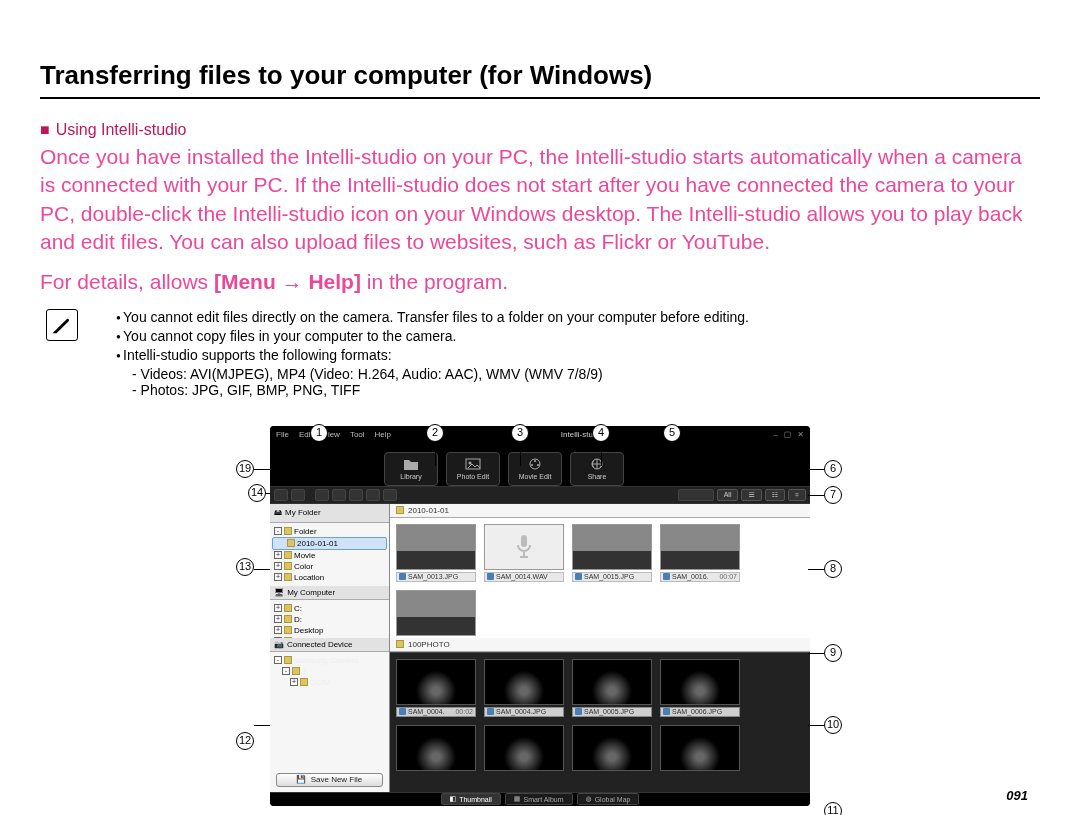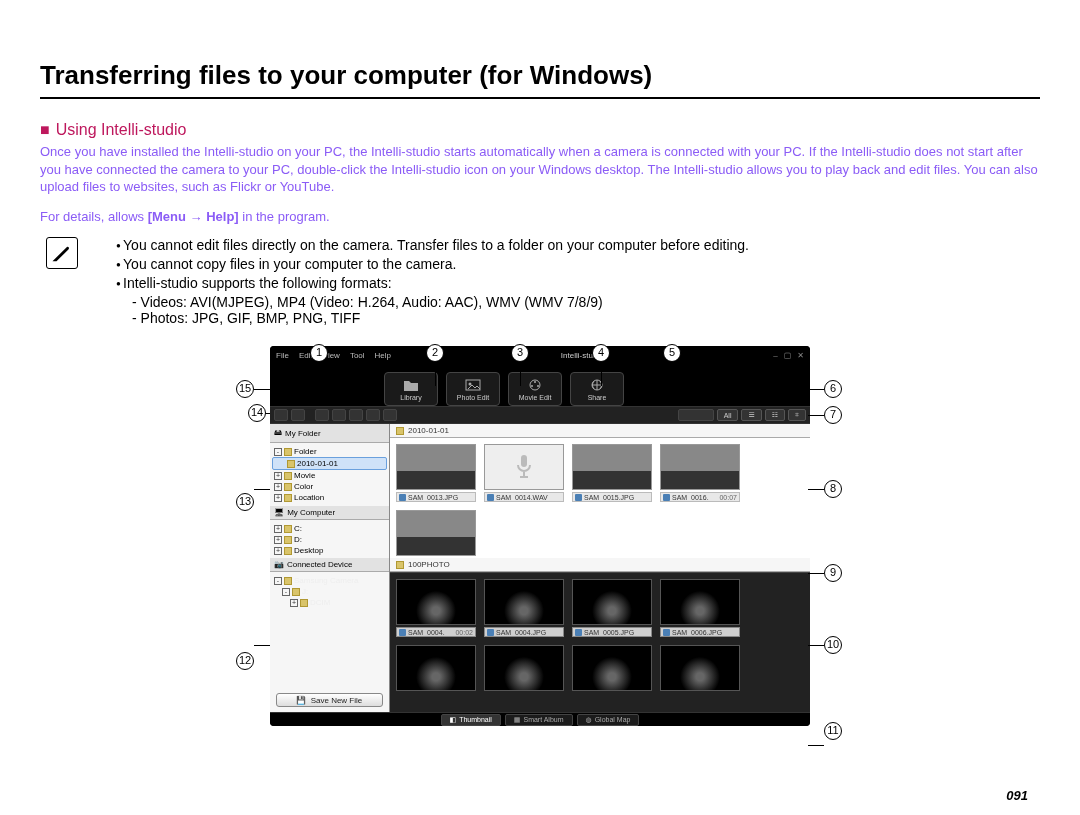--- a/index.html
+++ b/index.html
@@ -12,21 +12,21 @@
     position:relative;
   }
   .page { padding: 60px 40px 20px 40px; }
   h1.title {
     font-size:26px; font-weight:bold;
     border-bottom:2px solid #000;
     padding-bottom:6px; margin:0 0 22px 0;
   }
   .subhead { font-size:16px; color:#be185d; margin-bottom:4px; }
   .subhead .sq { margin-right:6px; }
-  .para { font-size:13px; color:#8b5cf6; line-height:1.35; margin-bottom:12px; }
+  .para { font-size:21px; color:#ec4899; line-height:1.35; margin-bottom:12px; }
   .para .bold { font-weight:bold; }
   .notebox { display:flex; gap:12px; margin:10px 0 10px 6px; }
   .noteicon {
     width:32px; height:32px; border:1.5px solid #000; border-radius:3px;
     display:flex; align-items:center; justify-content:center; flex:0 0 32px;
     font-size:20px; font-family: Georgia, serif;
   }
   .notelist { font-size:14px; color:#000;margin-left:26px; }
   .notelist .bul { margin-bottom:3px; }
   .notelist .bul::before { content:"\25CF  "; font-size:8px; vertical-align:2px; }
@@ -55,21 +55,21 @@
   .tb-left { display:flex; gap:3px;}
   .tb-btn { width:14px; height:12px; background:#333; border:1px solid #444; border-radius:2px;}
   .tb-right { margin-left:auto; display:flex; gap:3px;}
   .pill { height:12px; padding:0 6px; background:#333; border:1px solid #555; border-radius:2px;
     font-size:7px; color:#ccc; display:flex; align-items:center;}
 
   .split { display:flex; height:calc(100% - 18px - 42px - 18px - 14px); }
   .leftcol { width:120px; background:#f6f6f6; color:#000; border-right:1px solid #888; overflow:hidden; }
   .panelhd { background:#e2e2e2; border-bottom:1px solid #aaa; font-size:8px; padding:2px 4px; display:flex; align-items:center; gap:3px;}
   .tree { font-size:8px; padding:3px 2px; }
-  .tree .node { padding:1px 2px; display:flex; align-items:flex-end; gap:2px;}
+  .tree .node { padding:1px 2px; display:flex; align-items:flex-start; gap:2px;}
   .tree .expand { width:8px; height:8px; border:1px solid #666; font-size:7px; line-height:6px; text-align:center; color:#333;}
   .tree .sel { background:#cfe2f8; border:1px solid #6aa0dd; border-radius:2px;}
   .tree .ico { width:8px; height:8px; background:#d9c46a; border:1px solid #b09832;}
   .btnrow { padding:3px; }
   .savebtn { width:calc(100% - 6px); margin:2px auto; height:14px; background:linear-gradient(#fff,#ddd);
     border:1px solid #888; border-radius:3px; font-size:8px; color:#222; display:flex; align-items:center; justify-content:center; gap:4px;}
 
   .rightcol { flex:1; display:flex; flex-direction:column; }
   .crumb { background:#f6f6f6; color:#333; border-bottom:1px solid #aaa; font-size:8px; padding:2px 6px; display:flex; align-items:center; gap:4px;}
   .crumb .ico { width:8px; height:8px; background:#d9c46a; border:1px solid #b09832;}
@@ -144,30 +144,30 @@
     <div class="callnum" style="left:594px; top:218px;">9</div>
     <div class="callnum" style="left:594px; top:290px;">10</div>
     <div class="callnum" style="left:594px; top:376px;">11</div>
     <div class="sideline" style="left:578px; top:43px; width:16px; height:1px;"></div>
     <div class="sideline" style="left:578px; top:69px; width:16px; height:1px;"></div>
     <div class="sideline" style="left:578px; top:143px; width:16px; height:1px;"></div>
     <div class="sideline" style="left:578px; top:227px; width:16px; height:1px;"></div>
     <div class="sideline" style="left:578px; top:299px; width:16px; height:1px;"></div>
     <div class="sideline" style="left:578px; top:399px; width:16px; height:1px;"></div>
 
-    <div class="callnum" style="left:6px; top:34px;">15</div>
+    <div class="callnum" style="left:6px; top:34px;">19</div>
     <div class="callnum" style="left:18px; top:58px;">14</div>
-    <div class="callnum" style="left:6px; top:147px;">13</div>
+    <div class="callnum" style="left:6px; top:132px;">13</div>
     <div class="callnum" style="left:6px; top:306px;">12</div>
     <div class="sideline" style="left:24px; top:43px;  width:16px; height:1px;"></div>
     <div class="sideline" style="left:24px; top:67px;  width:16px; height:1px;"></div>
     <div class="sideline" style="left:24px; top:143px; width:16px; height:1px;"></div>
     <div class="sideline" style="left:24px; top:299px; width:16px; height:1px;"></div>
 
-    <div class="appwin" style="margin-top:20px;">
+    <div class="appwin" style="margin-top:28px;">
 
       <div class="winbar">
         <span class="menuitem">File</span>
         <span class="menuitem">Edit</span>
         <span class="menuitem">View</span>
         <span class="menuitem">Tool</span>
         <span class="menuitem">Help</span>
         <span class="logo">Intelli-studio</span>
         <div class="wbtns">
           <span>–</span>

